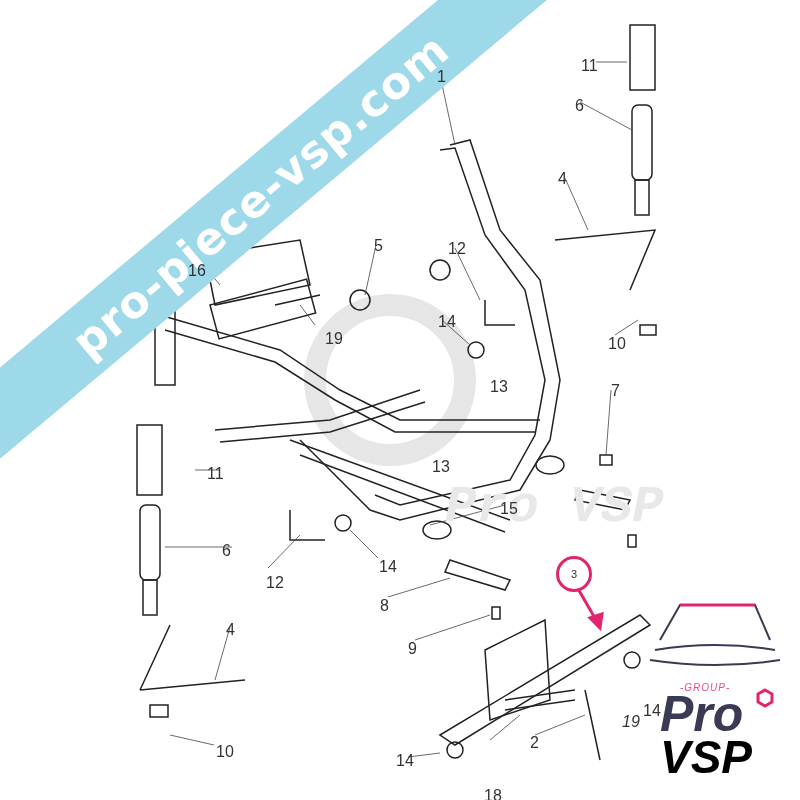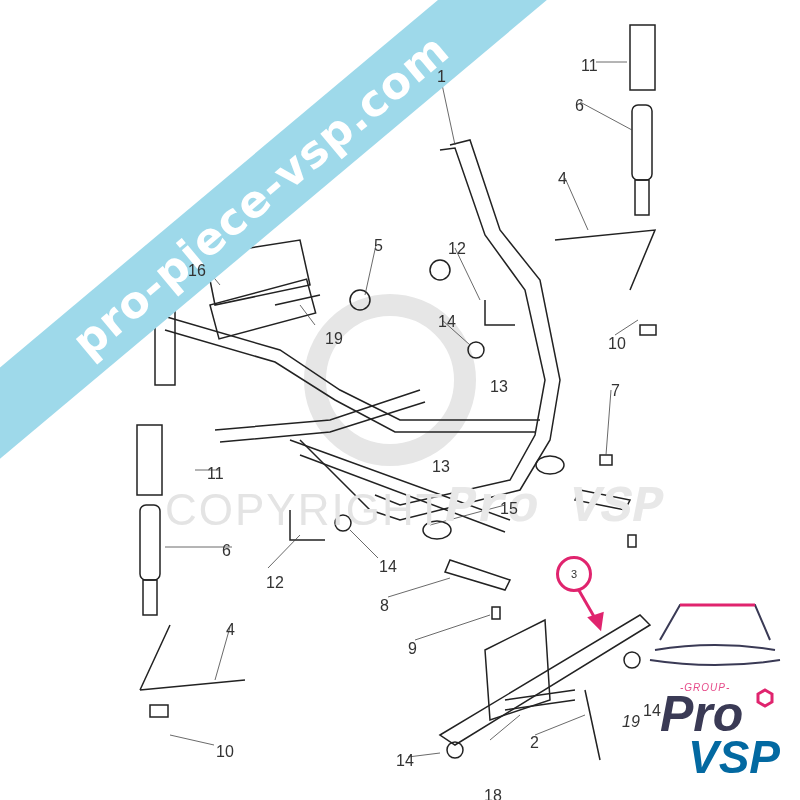--- a/index.html
+++ b/index.html
@@ -6,21 +6,21 @@
   body{width:800px;height:800px;position:relative;overflow:hidden;font-family:"Liberation Sans",sans-serif;}
   .canvas{position:absolute;left:0;top:0;width:800px;height:800px;}
   .label{position:absolute;font-size:16px;color:#333;font-family:"Liberation Sans",sans-serif;}
   .banner{position:absolute;left:-120px;top:160px;width:760px;height:70px;background:#9ed9ea;transform:rotate(-40deg);transform-origin:center;display:flex;align-items:center;justify-content:center;}
   .banner span{color:#fff;font-weight:bold;font-size:44px;letter-spacing:1px;font-family:"DejaVu Sans",sans-serif;}
   .copyright{position:absolute;left:165px;top:485px;font-size:44px;color:#e4e4e4;letter-spacing:2px;}
   .copyright2{position:absolute;left:445px;top:478px;font-size:52px;color:#e8e8e8;font-style:italic;font-weight:bold;font-family:Liberation Mono, monospace;}
   .logo{position:absolute;left:630px;top:590px;width:150px;height:180px;}
   .logo .group{position:absolute;left:50px;top:92px;font-size:10px;color:#e64b8a;font-style:italic;letter-spacing:1px;}
   .logo .pro{position:absolute;left:30px;top:95px;font-size:50px;font-weight:bold;font-style:italic;color:#3a3a55;}
-  .logo .vsp{position:absolute;left:30px;top:140px;font-size:46px;font-weight:bold;font-style:italic;color:#0369a1;margin-left:28px;}
+  .logo .vsp{position:absolute;left:30px;top:140px;font-size:46px;font-weight:bold;font-style:italic;color:#000000;}
   .callout{position:absolute;left:556px;top:556px;width:30px;height:30px;border:3px solid #e0246e;border-radius:50%;display:flex;align-items:center;justify-content:center;font-size:11px;color:#333;background:#fff;}
 </style>
 </head>
 <body>
 
 <div class="canvas">
   <svg width="800" height="800" style="position:absolute;left:0;top:0">
     <g fill="none" stroke="#222" stroke-width="1.5">
 
       <circle cx="390" cy="380" r="75" stroke="#e6e6e6" stroke-width="22"></circle>
@@ -108,21 +108,20 @@
       <path d="M655 650 Q715 640 775 650"></path>
       <path d="M650 660 Q715 670 780 660"></path>
     </g>
     <path d="M680 605 L755 605" stroke="#e0246e" stroke-width="3"></path>
     <polygon points="765,690 772,694 772,702 765,706 758,702 758,694" fill="none" stroke="#e0246e" stroke-width="3"></polygon>
   </svg>
 
   <div class="banner">
     <span>pro-piece-vsp.com</span>
   </div>
-  <div class="copyright">COPYRIGHT</div>
   <div class="copyright2">Pro VSP</div>
 
   <div class="callout">
     <span>3</span>
   </div>
 
   <div class="logo">
     <span class="group">-GROUP-</span>
     <span class="pro">Pro</span>
     <span class="vsp">VSP</span>

